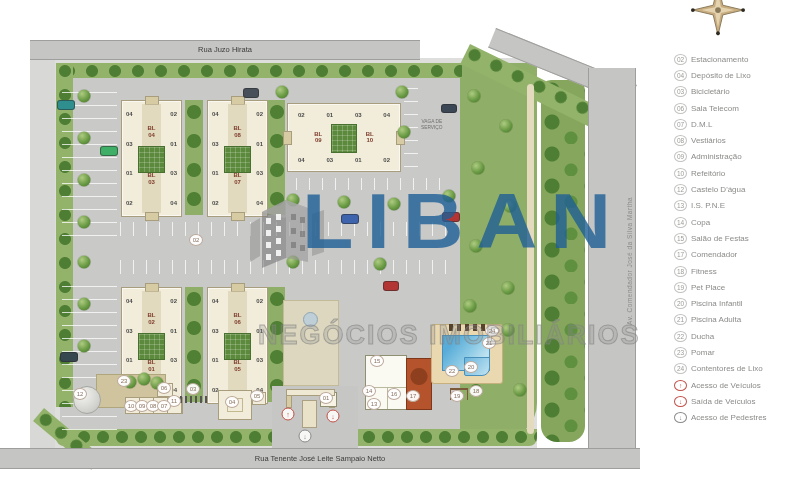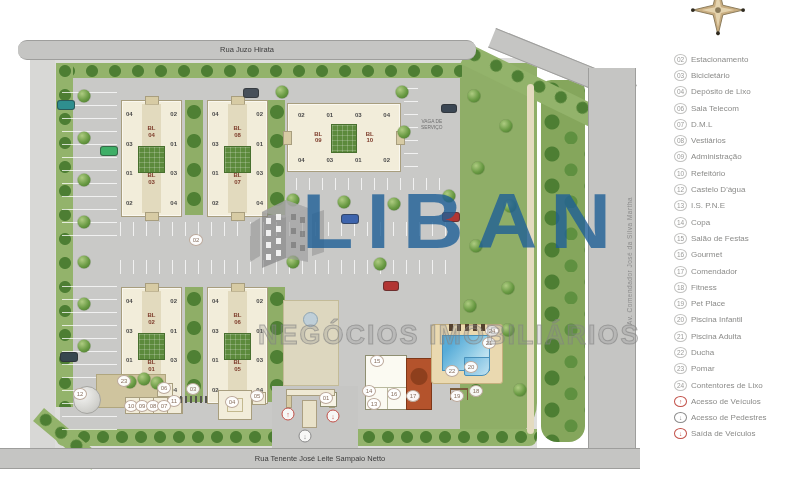--- a/index.html
+++ b/index.html
@@ -3,21 +3,21 @@
 <meta charset="utf-8">
 <style>
   html,body{margin:0;padding:0;background:#fff;}
   body{width:810px;height:490px;position:relative;overflow:hidden;
        font-family:"Liberation Sans", sans-serif;}
   .stage{position:absolute;inset:0;width:810px;height:490px;overflow:hidden;background:#fff;}
   .abs{position:absolute;}
 
   
   .road{background:#c5c5c3;z-index:3;}
-  .road-top{left:18px;top:40px;width:458px;height:18px;border-top:1px solid #9e9e9c;border-bottom:1px solid #9e9e9c;border-radius:9px;}
+  .road-top{left:30px;top:40px;width:390px;height:18px;border-top:1px solid #9e9e9c;border-bottom:1px solid #9e9e9c;}
   .road-diag{left:496px;top:28px;width:152px;height:19px;transform:rotate(22deg);transform-origin:0 0;
              border-top:1px solid #9e9e9c;border-bottom:1px solid #9e9e9c;}
   .road-right{left:588px;top:68px;width:46px;height:385px;border-left:1px solid #9e9e9c;border-right:1px solid #9e9e9c;}
   .road-bottom{left:0;top:448px;width:640px;height:19px;border-top:1px solid #9e9e9c;border-bottom:1px solid #9e9e9c;}
   .road-label{font-size:7.5px;color:#3c3c3c;text-align:center;width:100%;}
   .road-top .road-label{line-height:18px;}
   .road-bottom .road-label{line-height:19px;}
   .road-label-vertical{position:absolute;right:2px;top:0;height:100%;writing-mode:vertical-rl;transform:rotate(180deg);
              font-size:6.5px;color:#8b8b8b;letter-spacing:.5px;display:flex;align-items:center;justify-content:center;}
   .sidewalk-left{left:30px;top:58px;width:27px;height:391px;background:#d8d8d6;z-index:1;}
@@ -521,29 +521,29 @@
 
   <div class="legend">
 
 
       <div class="legend-row">
         <span class="legend-num">02</span>
         <span class="legend-label">Estacionamento</span>
       </div>
 
       <div class="legend-row">
+        <span class="legend-num">04</span>
+        <span class="legend-label">Depósito de Lixo</span>
+      </div>
+
+      <div class="legend-row">
         <span class="legend-num">03</span>
         <span class="legend-label">Bicicletário</span>
       </div>
 
-      <div class="legend-row">
-        <span class="legend-num">04</span>
-        <span class="legend-label">Depósito de Lixo</span>
-      </div>
-
 
       <div class="legend-row">
         <span class="legend-num">06</span>
         <span class="legend-label">Sala Telecom</span>
       </div>
 
       <div class="legend-row">
         <span class="legend-num">07</span>
         <span class="legend-label">D.M.L</span>
       </div>
@@ -577,24 +577,20 @@
       <div class="legend-row">
         <span class="legend-num">14</span>
         <span class="legend-label">Copa</span>
       </div>
 
       <div class="legend-row">
         <span class="legend-num">15</span>
         <span class="legend-label">Salão de Festas</span>
       </div>
 
-      <div class="legend-row">
-        <span class="legend-num">16</span>
-        <span class="legend-label">Gourmet</span>
-      </div>
 
       <div class="legend-row">
         <span class="legend-num">17</span>
         <span class="legend-label">Comendador</span>
       </div>
 
       <div class="legend-row">
         <span class="legend-num">18</span>
         <span class="legend-label">Fitness</span>
       </div>
@@ -628,23 +624,23 @@
         <span class="legend-num">24</span>
         <span class="legend-label">Contentores de Lixo</span>
       </div>
 
       <div class="legend-row">
         <span class="legend-num" style="color: rgb(194, 80, 72); border-color: rgb(194, 80, 72);">↑</span>
         <span class="legend-label">Acesso de Veículos</span>
       </div>
 
       <div class="legend-row">
+        <span class="legend-num" style="color: rgb(194, 80, 72); border-color: rgb(194, 80, 72);">↓</span>
+        <span class="legend-label">Saída de Veículos</span>
+      </div>
+
+      <div class="legend-row">
         <span class="legend-num" style="color: rgb(138, 138, 138); border-color: rgb(138, 138, 138);">↓</span>
         <span class="legend-label">Acesso de Pedestres</span>
       </div>
-
-      <div class="legend-row">
-        <span class="legend-num" style="color: rgb(194, 80, 72); border-color: rgb(194, 80, 72);">↓</span>
-        <span class="legend-label">Saída de Veículos</span>
-      </div>
     </div>
 
 </div>
 
 </body></html>

